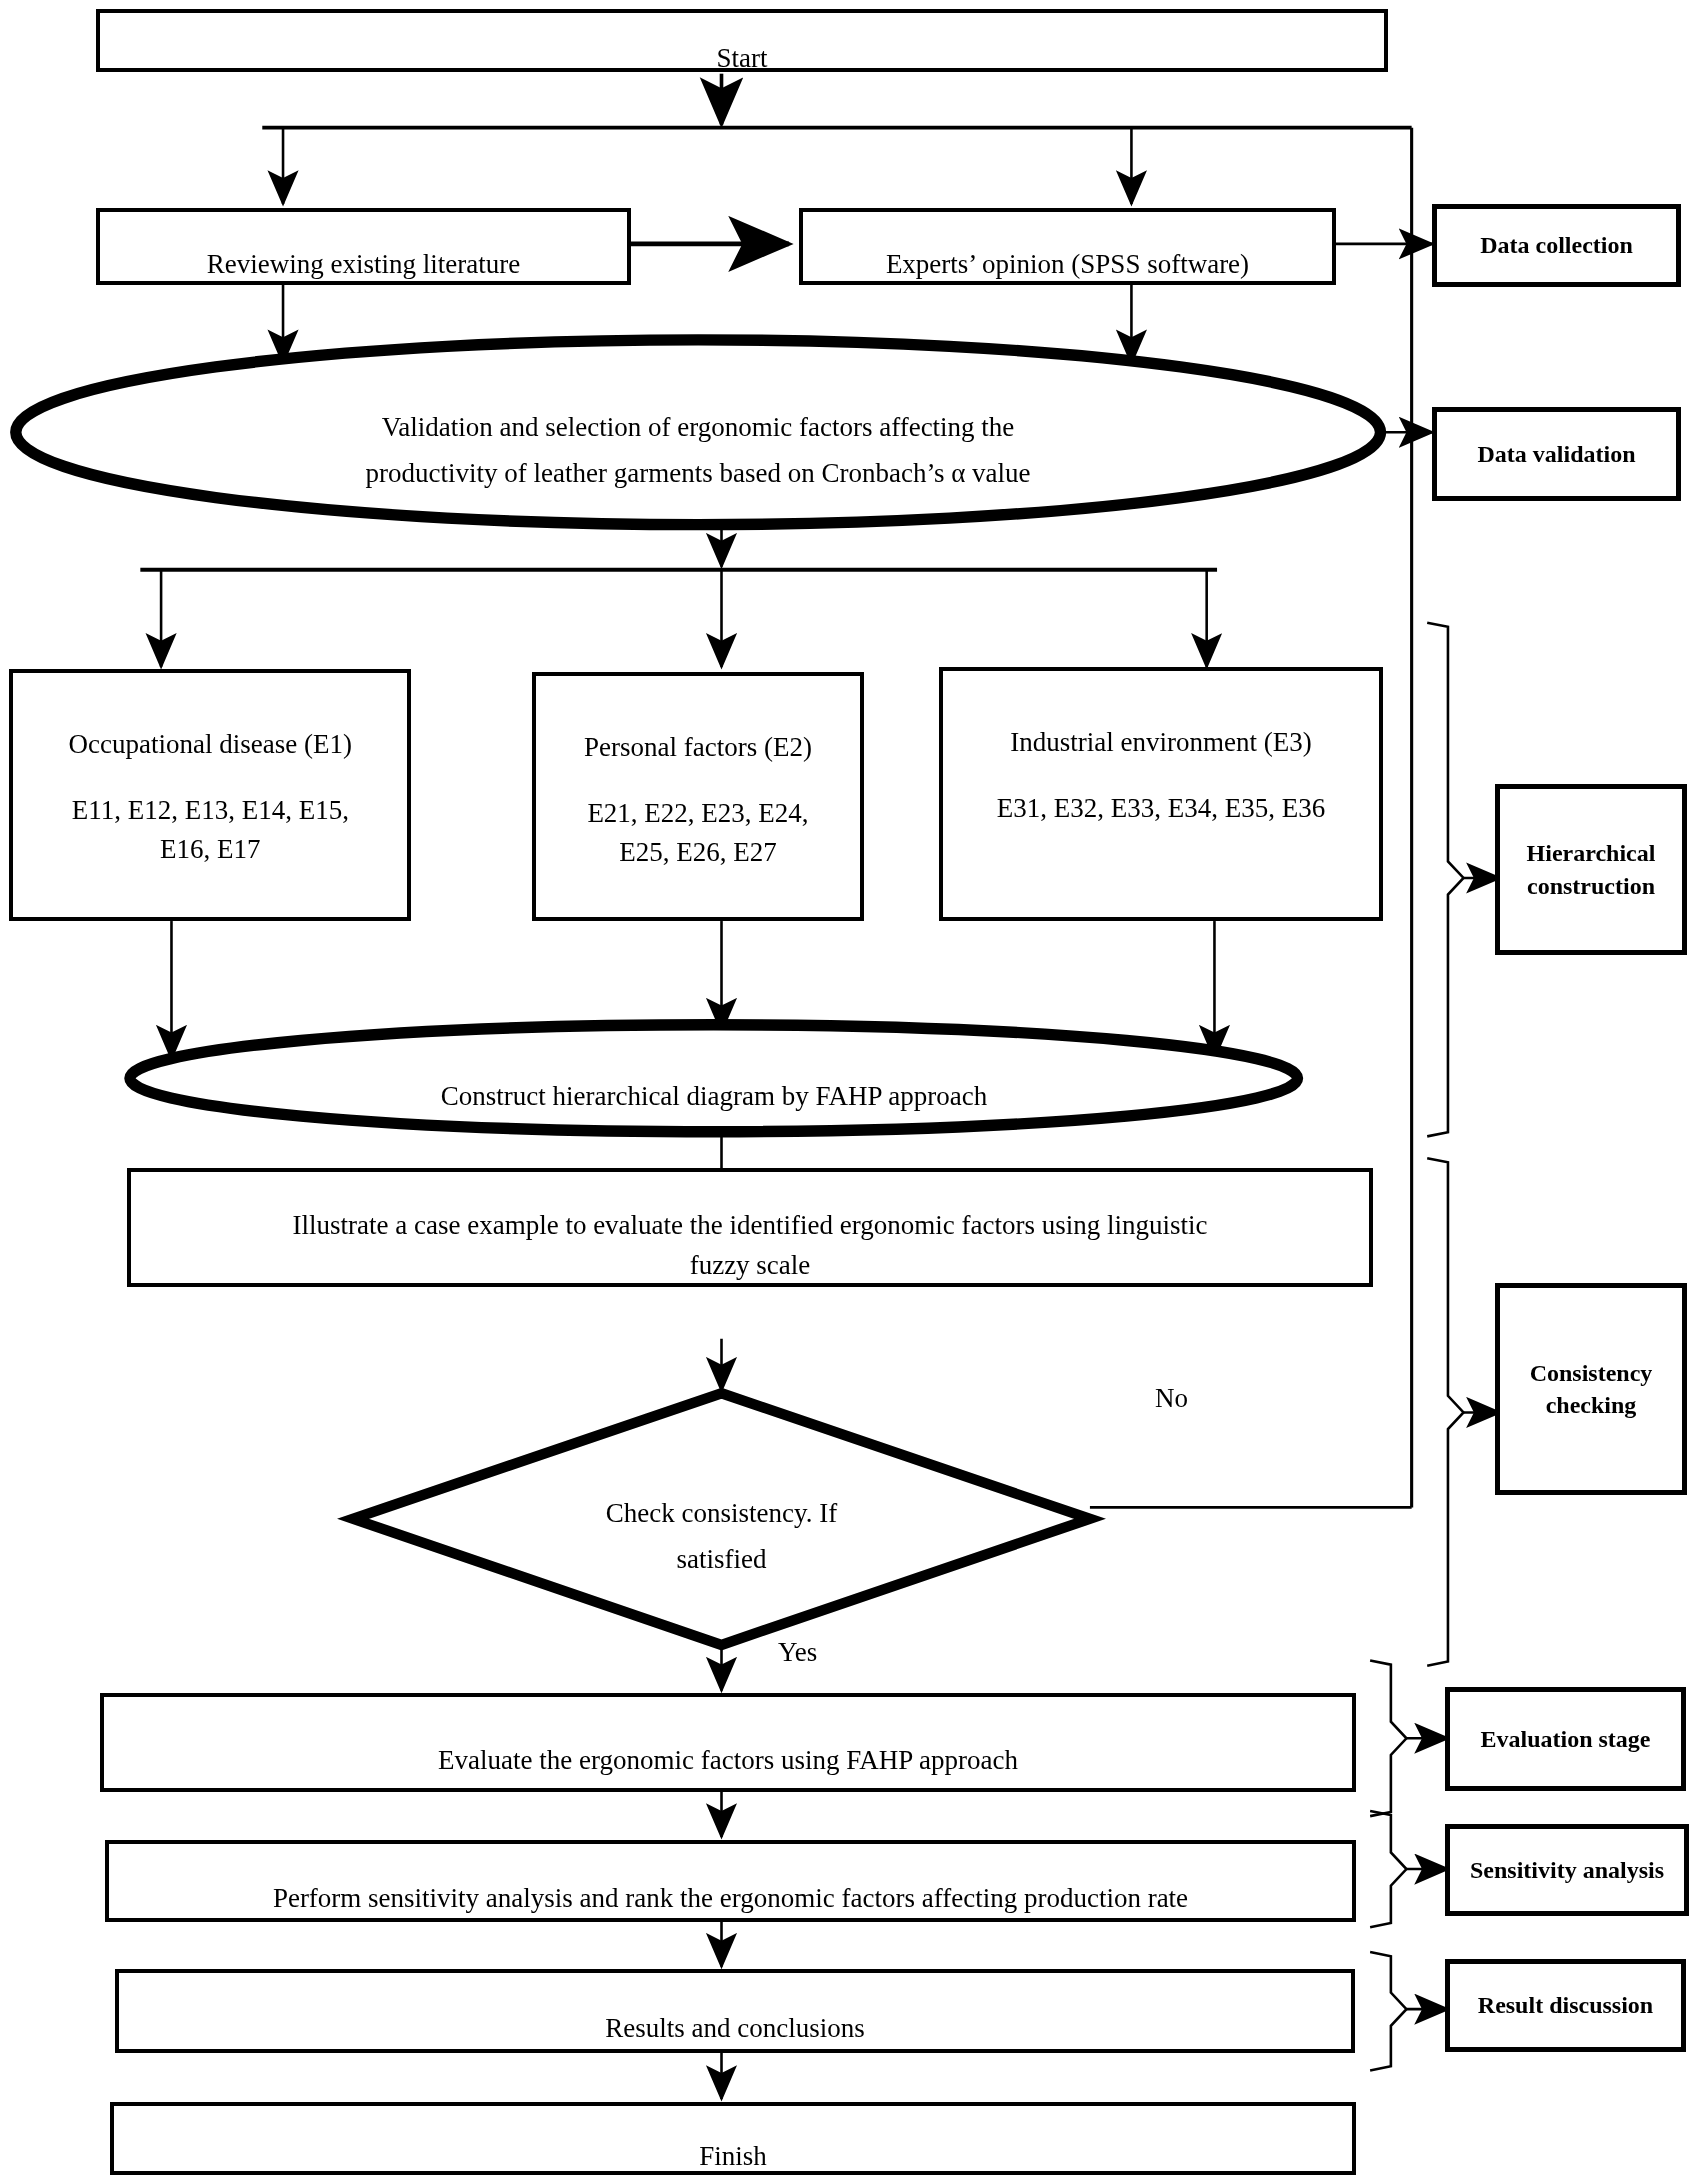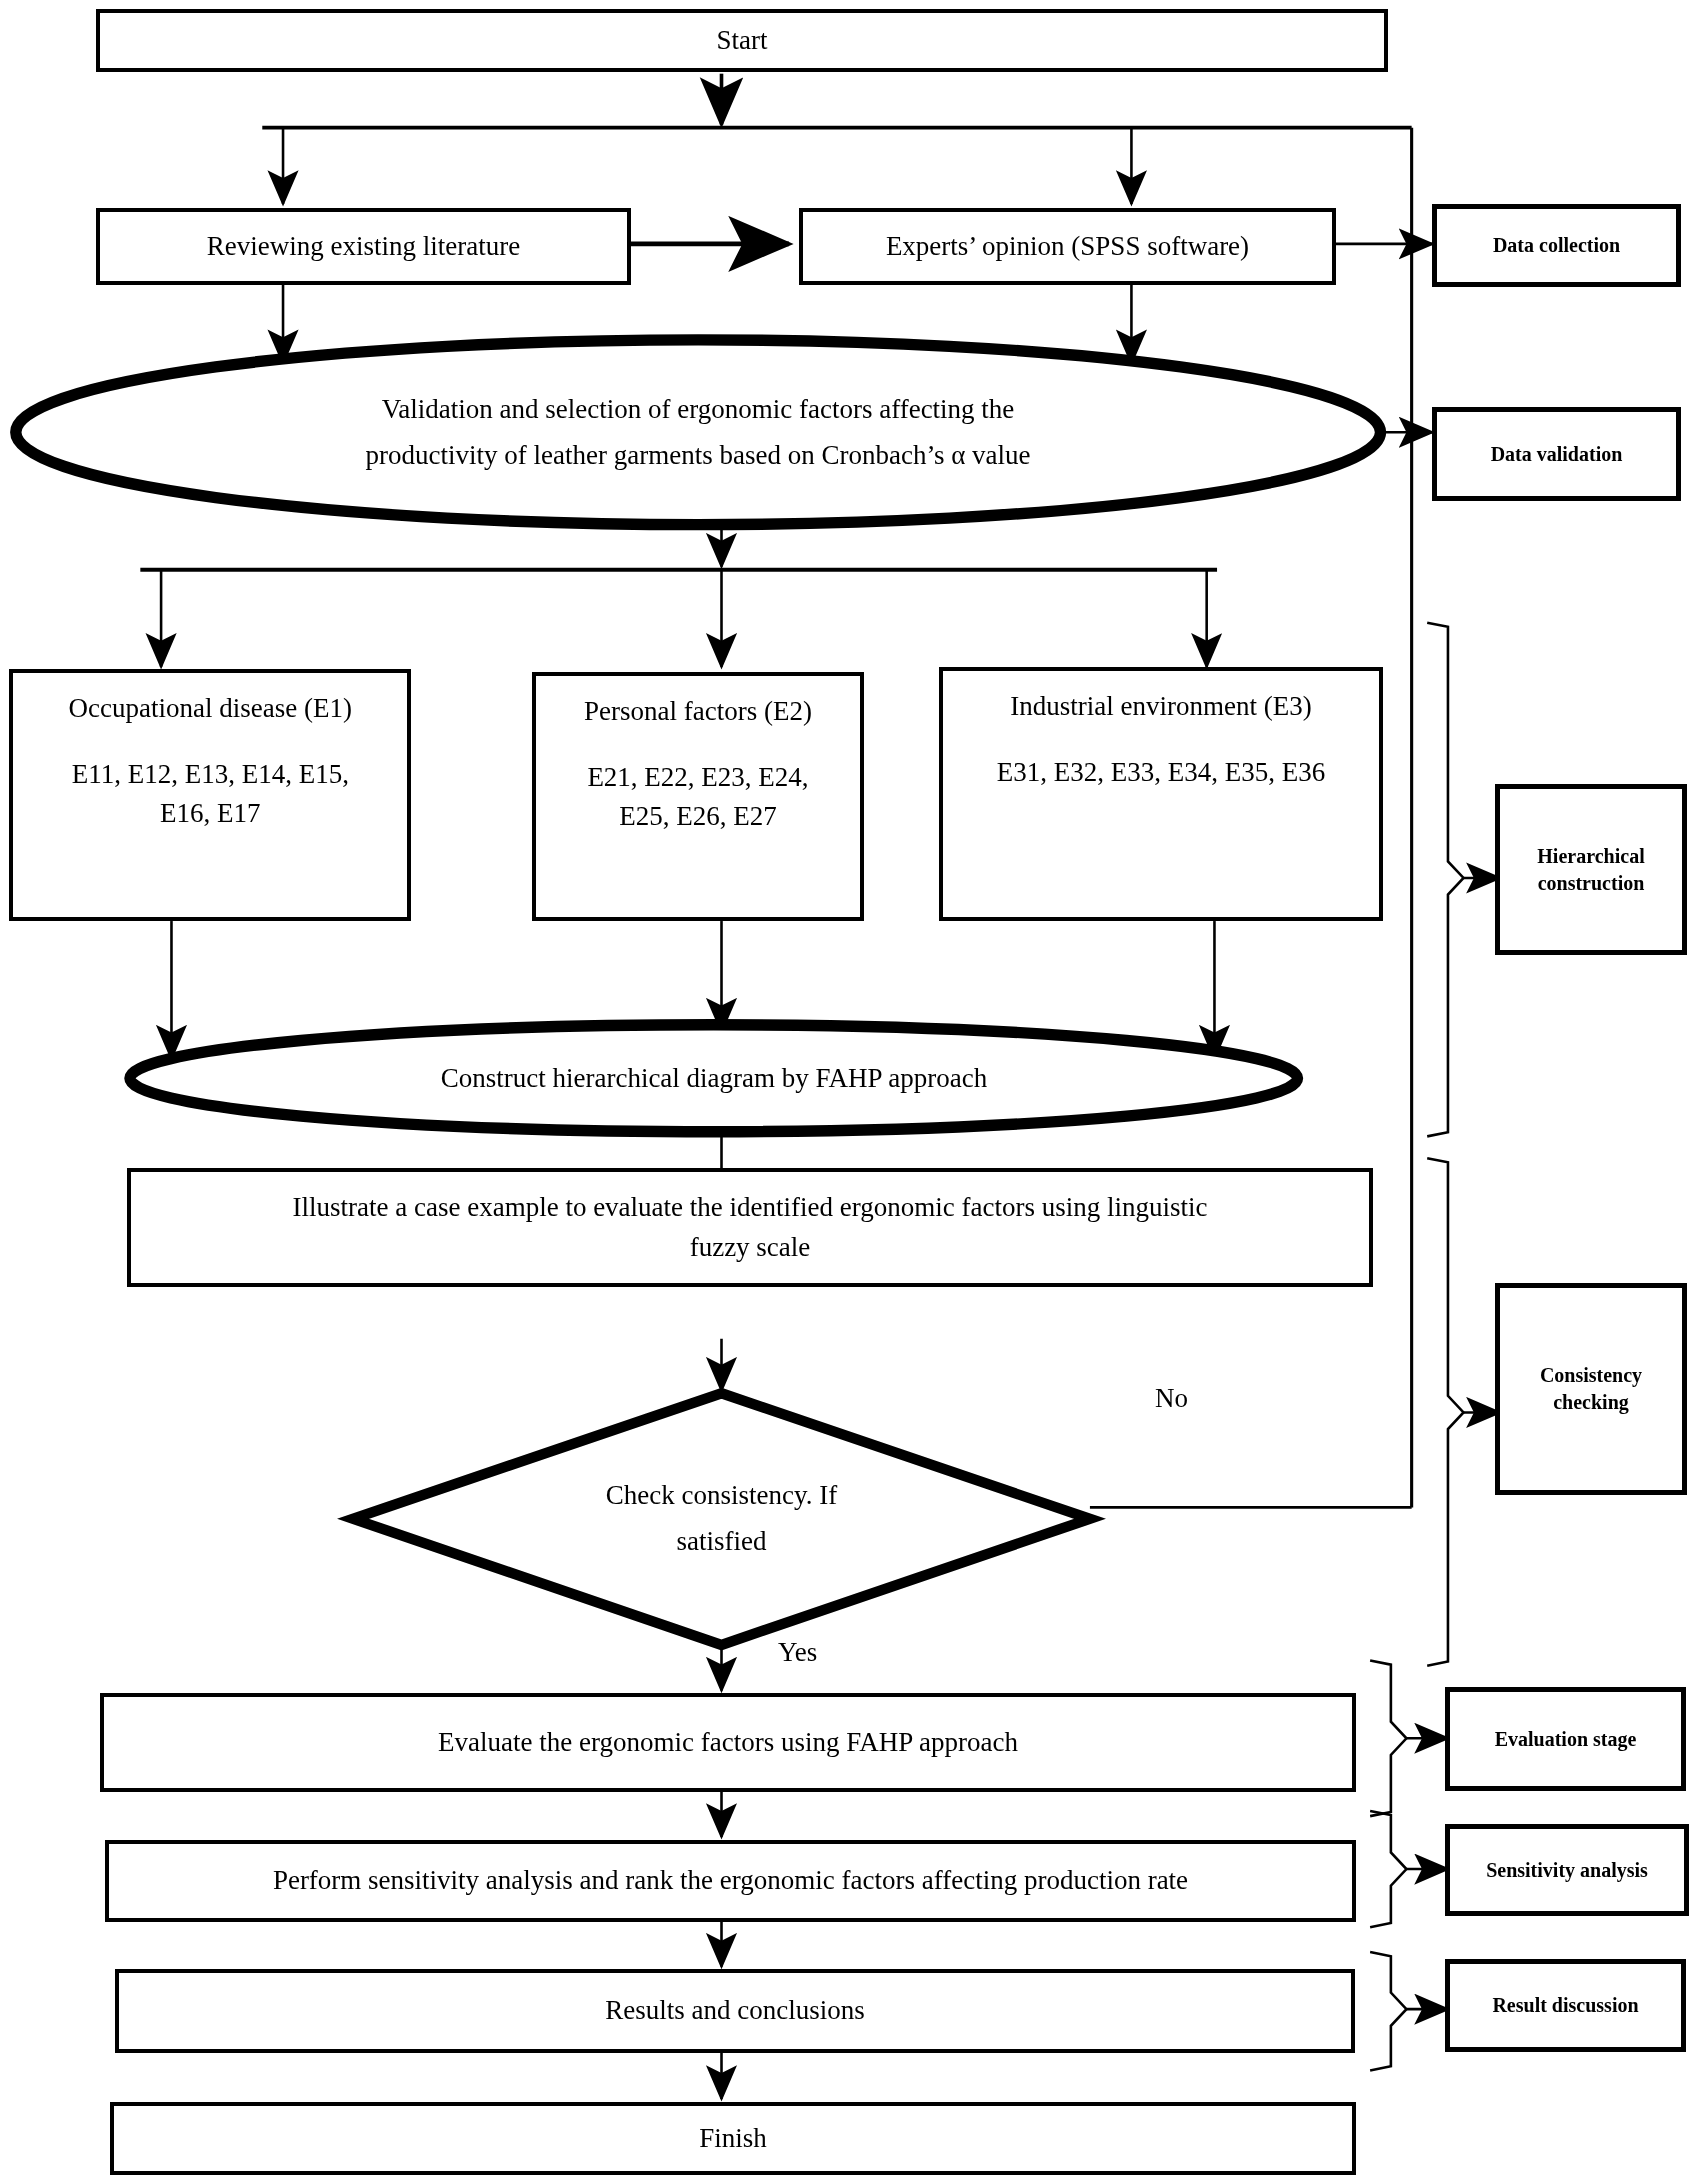--- a/index.html
+++ b/index.html
@@ -3,23 +3,23 @@
 <meta charset="utf-8">
 <style>
   html,body{margin:0;padding:0;background:#ffffff;}
   #stage{position:relative;width:1690px;height:2183px;background:#fff;
          font-family:"Liberation Serif","DejaVu Serif",serif;}
   svg.layer{position:absolute;left:0;top:0;width:1690px;height:2183px;overflow:visible;}
   .node{position:absolute;box-sizing:border-box;background:#fff;
         border:4.7px solid #000;display:flex;align-items:center;justify-content:center;
         text-align:center;}
   .node .txt{display:block;width:100%;padding:0 9.3px;line-height:1.45;color:#000;}
-  .flowtext{font-size:27px;font-weight:400;}
+  .flowtext{font-size:27px;font-weight:400;margin-top:36px;}
   .stagebox{border:5.7px solid #000;}
-  .stagebox .txt{font-weight:bold;font-size:20px;line-height:1.35;}
+  .stagebox .txt{font-weight:bold;font-size:24px;line-height:1.35;}
   .shapewrap{position:absolute;display:flex;align-items:center;justify-content:center;
              text-align:center;pointer-events:none;}
   .shapewrap .txt{position:relative;z-index:2;width:86%;color:#000;line-height:1.7;}
   .lbl{position:absolute;font-size:27px;color:#000;}
   .catbox{align-items:flex-start;}
   .catbox .txt{padding-top:15.6px;}
   .catbox .cat-title{display:block;margin-bottom:27px;}
   .cat-codes{display:block;}
 </style>
 </head>

